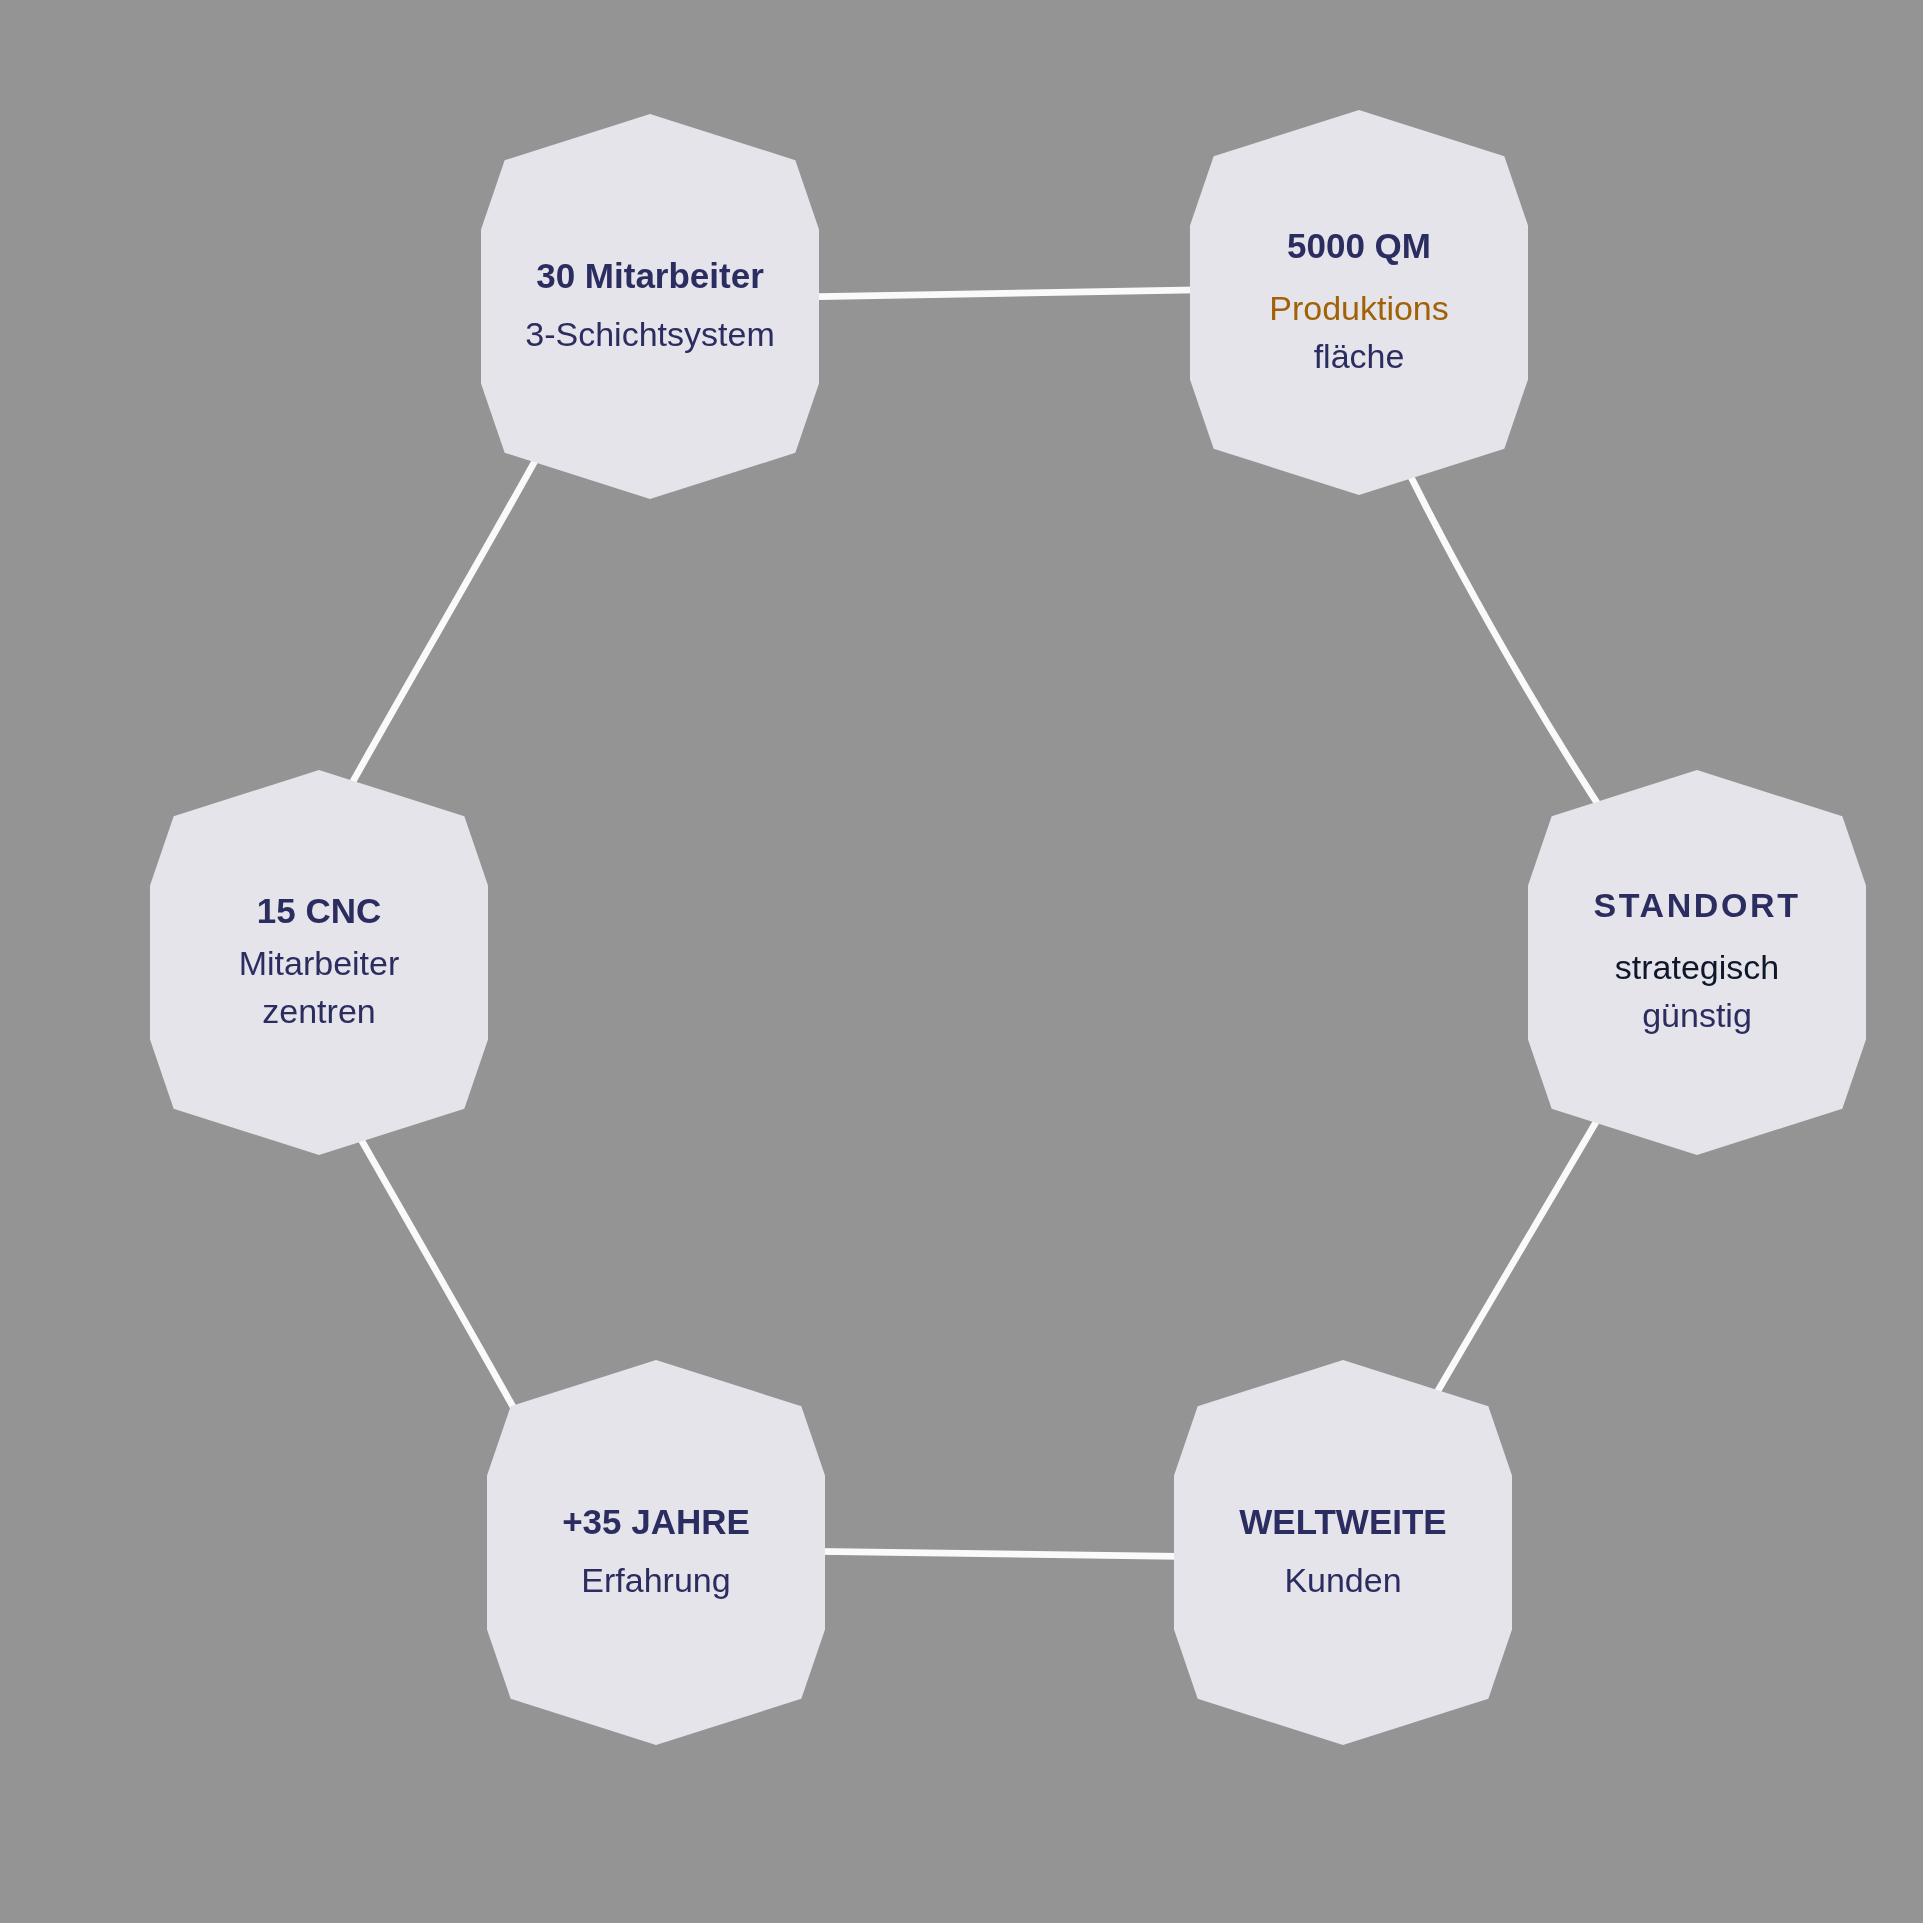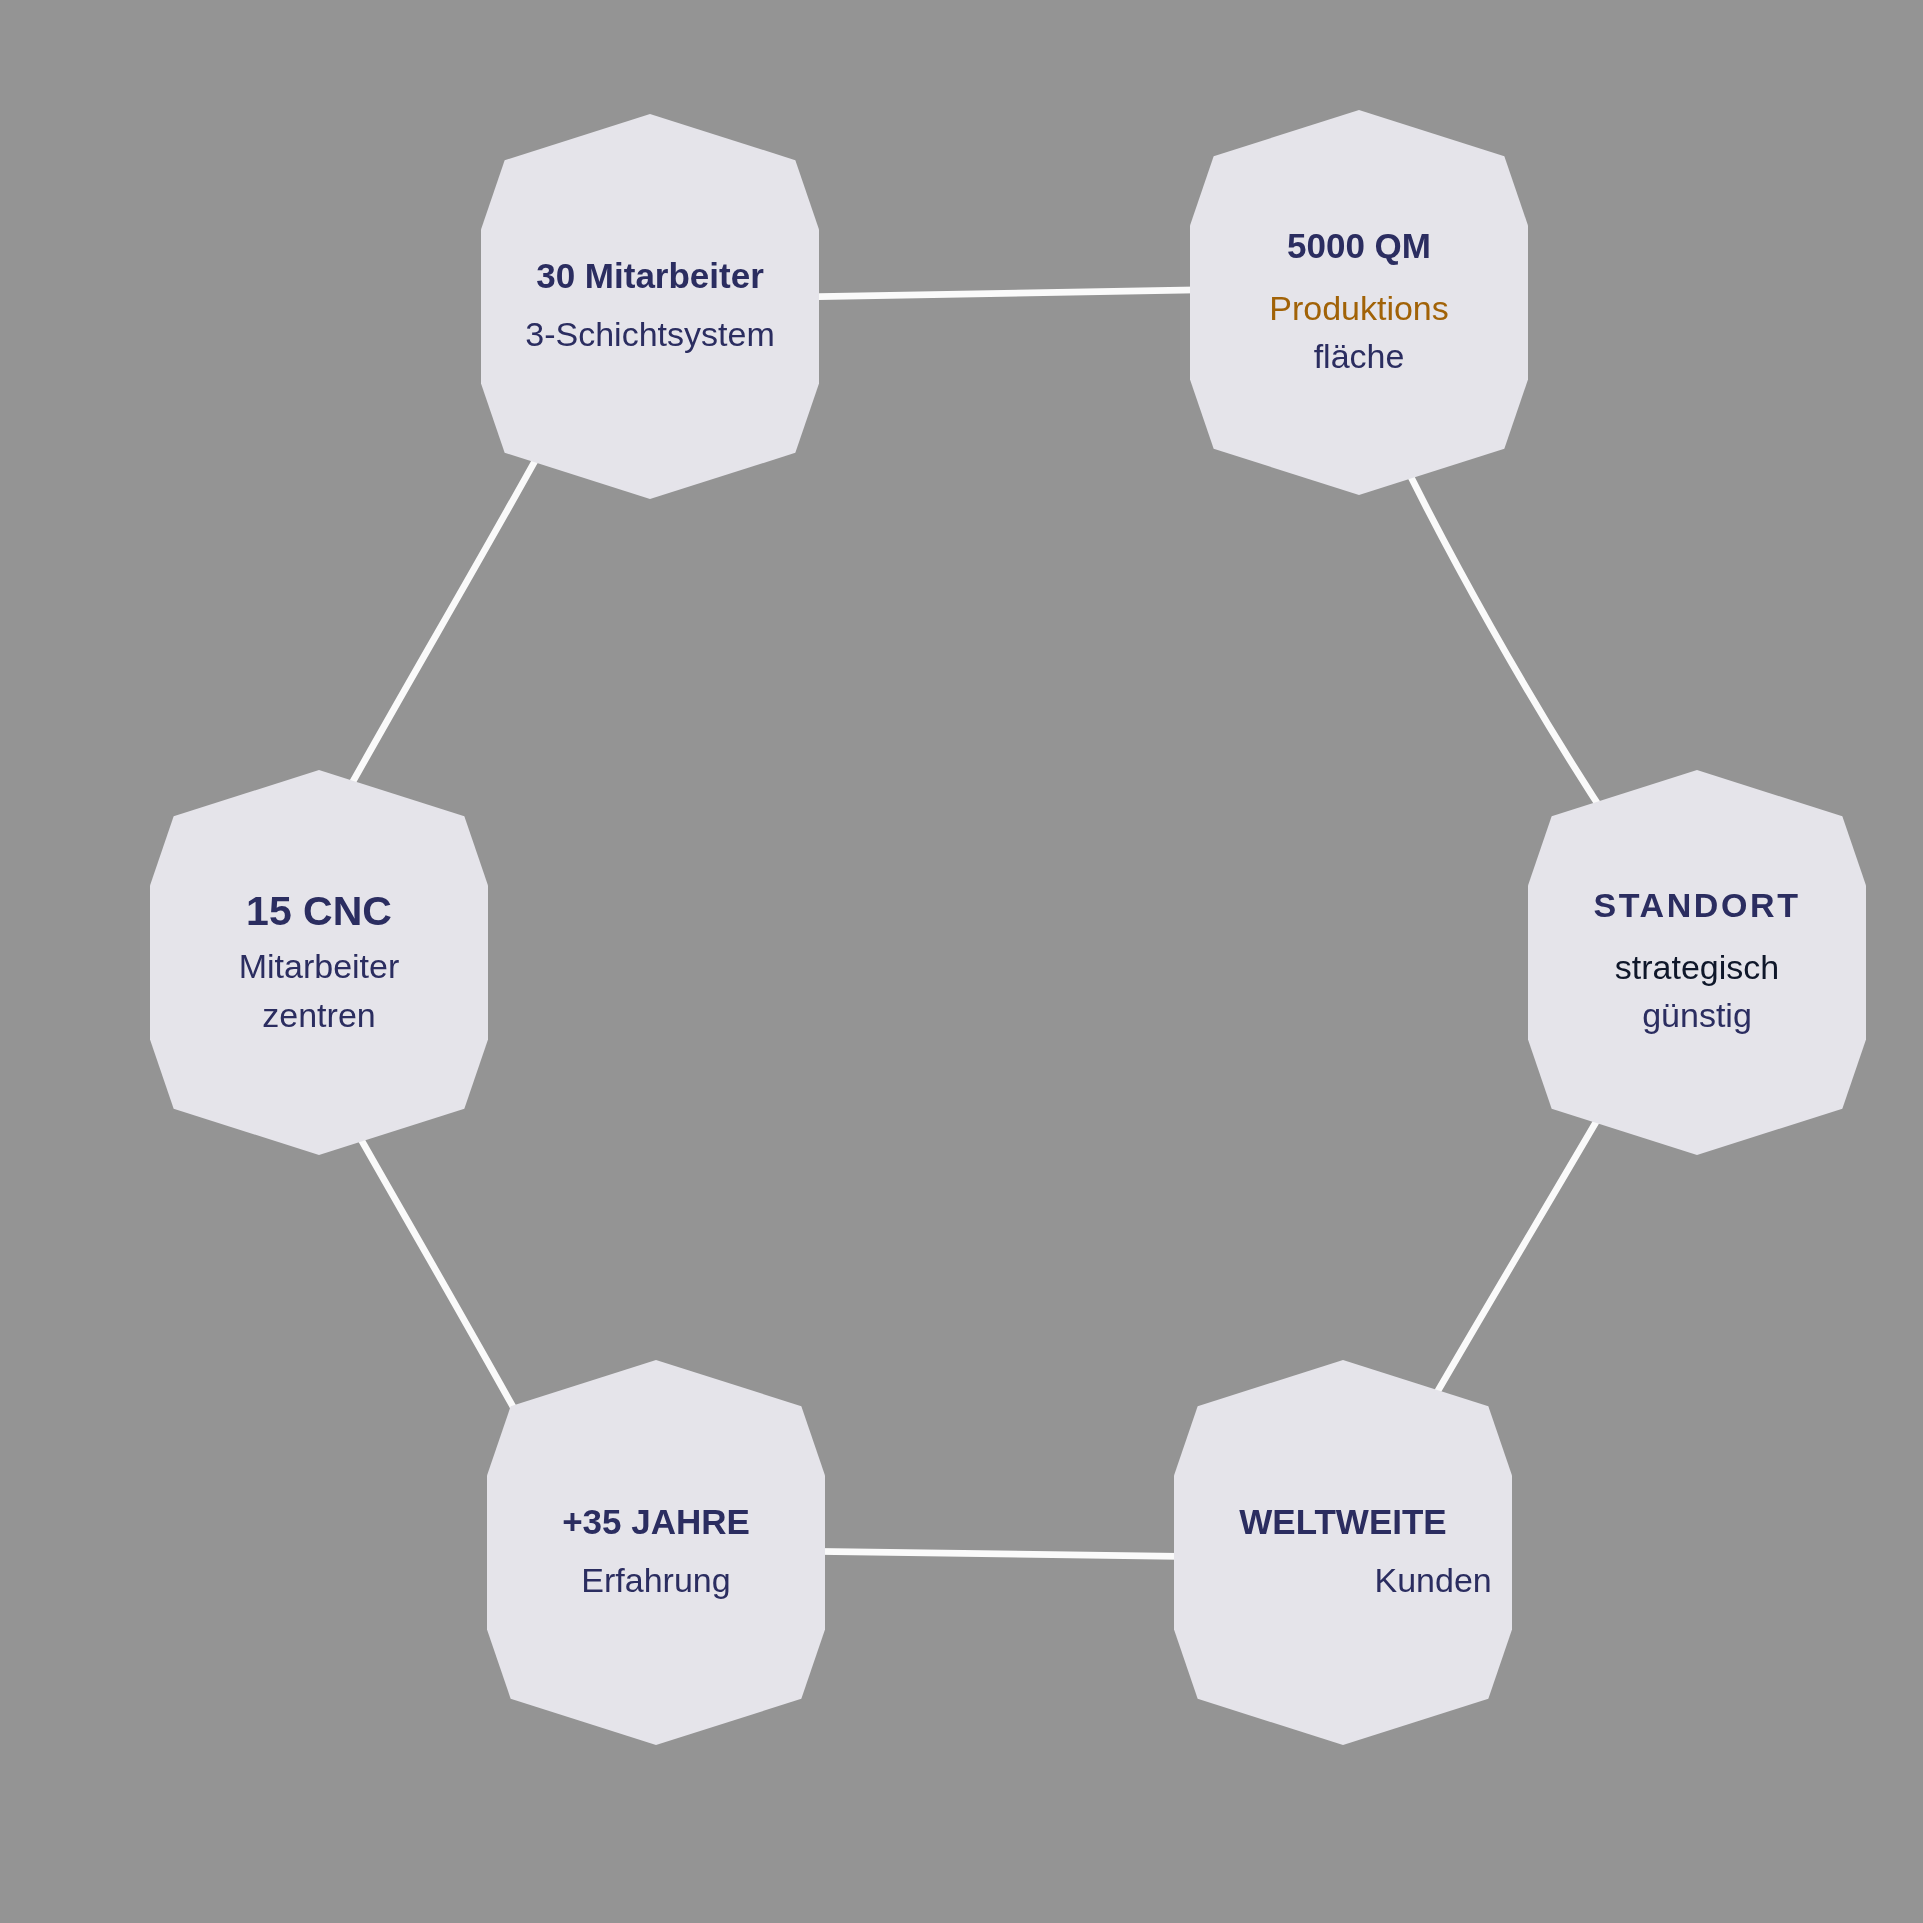--- a/index.html
+++ b/index.html
@@ -84,32 +84,32 @@
   #node-standort {
     left: 1516px; top: 770px; width: 338px; height: 385px; margin-left: 12px;
   }
   #node-standort .hex-title { font-size: 34px; letter-spacing: 2.6px; margin-bottom: 16.5px; }
   #node-standort .hex-sub   { font-size: 34px; }
 
   #node-weltweite {
     left: 1174px; top: 1360px; width: 338px; height: 385px;
   }
   #node-weltweite .hex-title { font-size: 35px; margin-bottom: 12px; }
-  #node-weltweite .hex-sub   { font-size: 34px; text-align: right; }
+  #node-weltweite .hex-sub   { font-size: 34px; }
 
   #node-jahre {
     left: 487px;  top: 1360px; width: 338px; height: 385px; text-align: center;
   }
   #node-jahre .hex-title { font-size: 35px; margin-bottom: 12px; }
   #node-jahre .hex-sub   { font-size: 34px; }
 
   #node-cnc {
     left: 150px;  top: 770px; width: 338px; height: 385px;
   }
-  #node-cnc .hex-title { font-size: 41px; margin-bottom: 6px; }
+  #node-cnc .hex-title { font-size: 35px; margin-bottom: 6px; }
   #node-cnc .hex-sub   { font-size: 34px; }
 </style>
 </head>
 <body style="background: rgb(148, 148, 148);">
 
 <div id="stage" style="background: rgb(148, 148, 148);">
 
   <svg id="ring-svg" viewBox="0 0 2560 2560" aria-hidden="true">
 
     <path d="M 795 400 L 1630 385" fill="none" stroke="#ffffff" stroke-width="9" stroke-linecap="round" opacity="0.95"></path>

